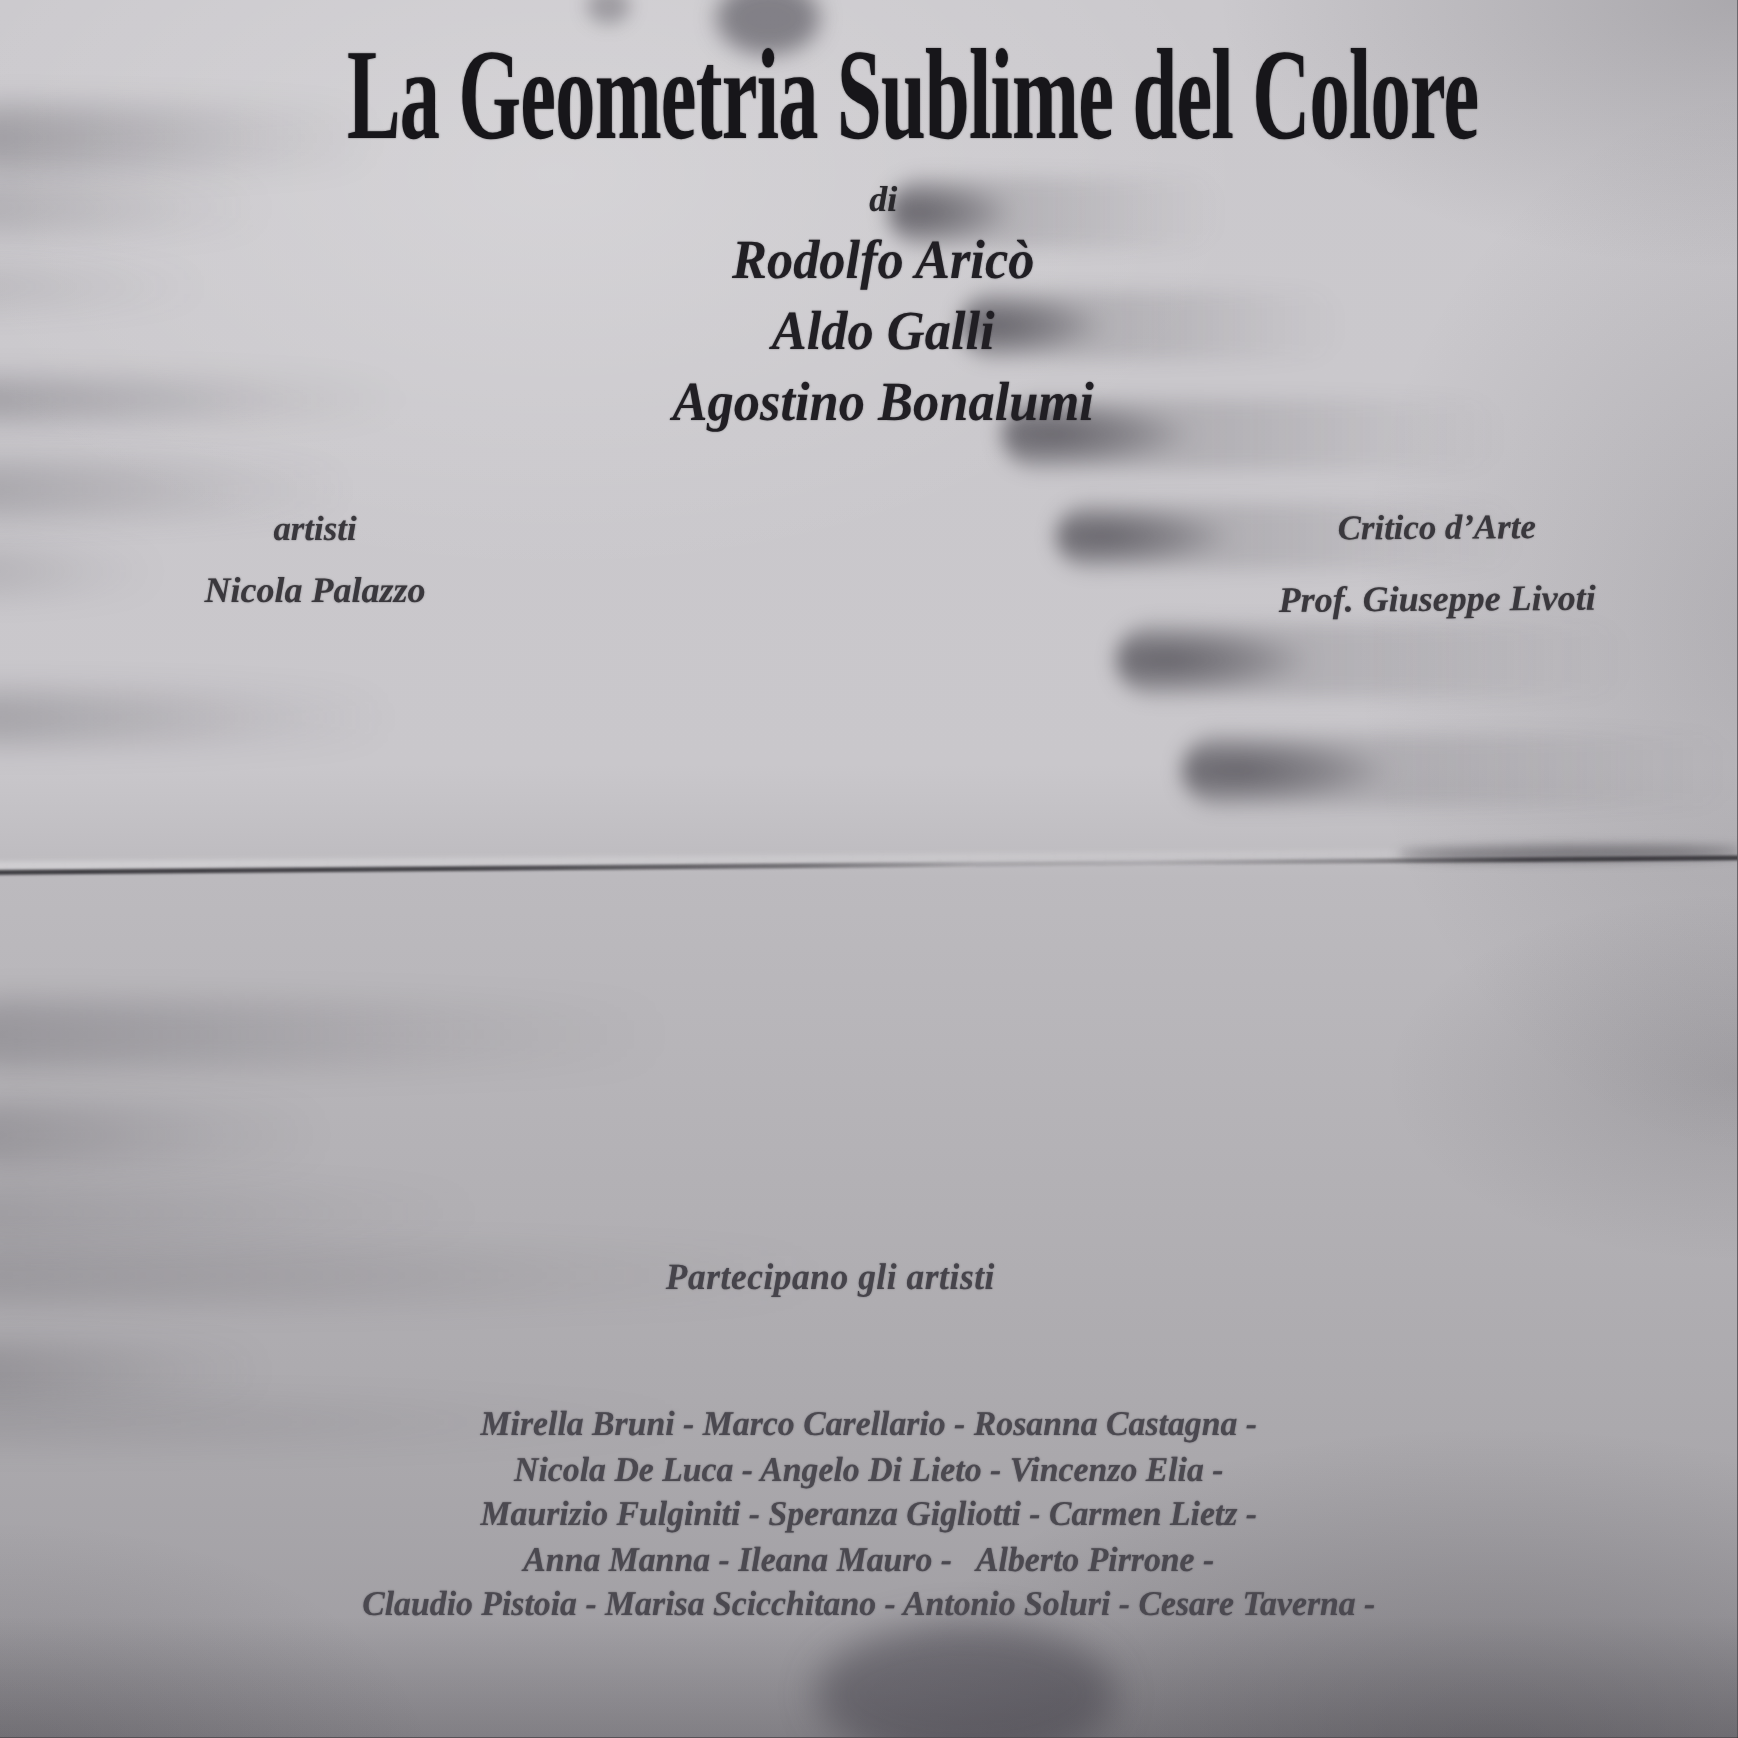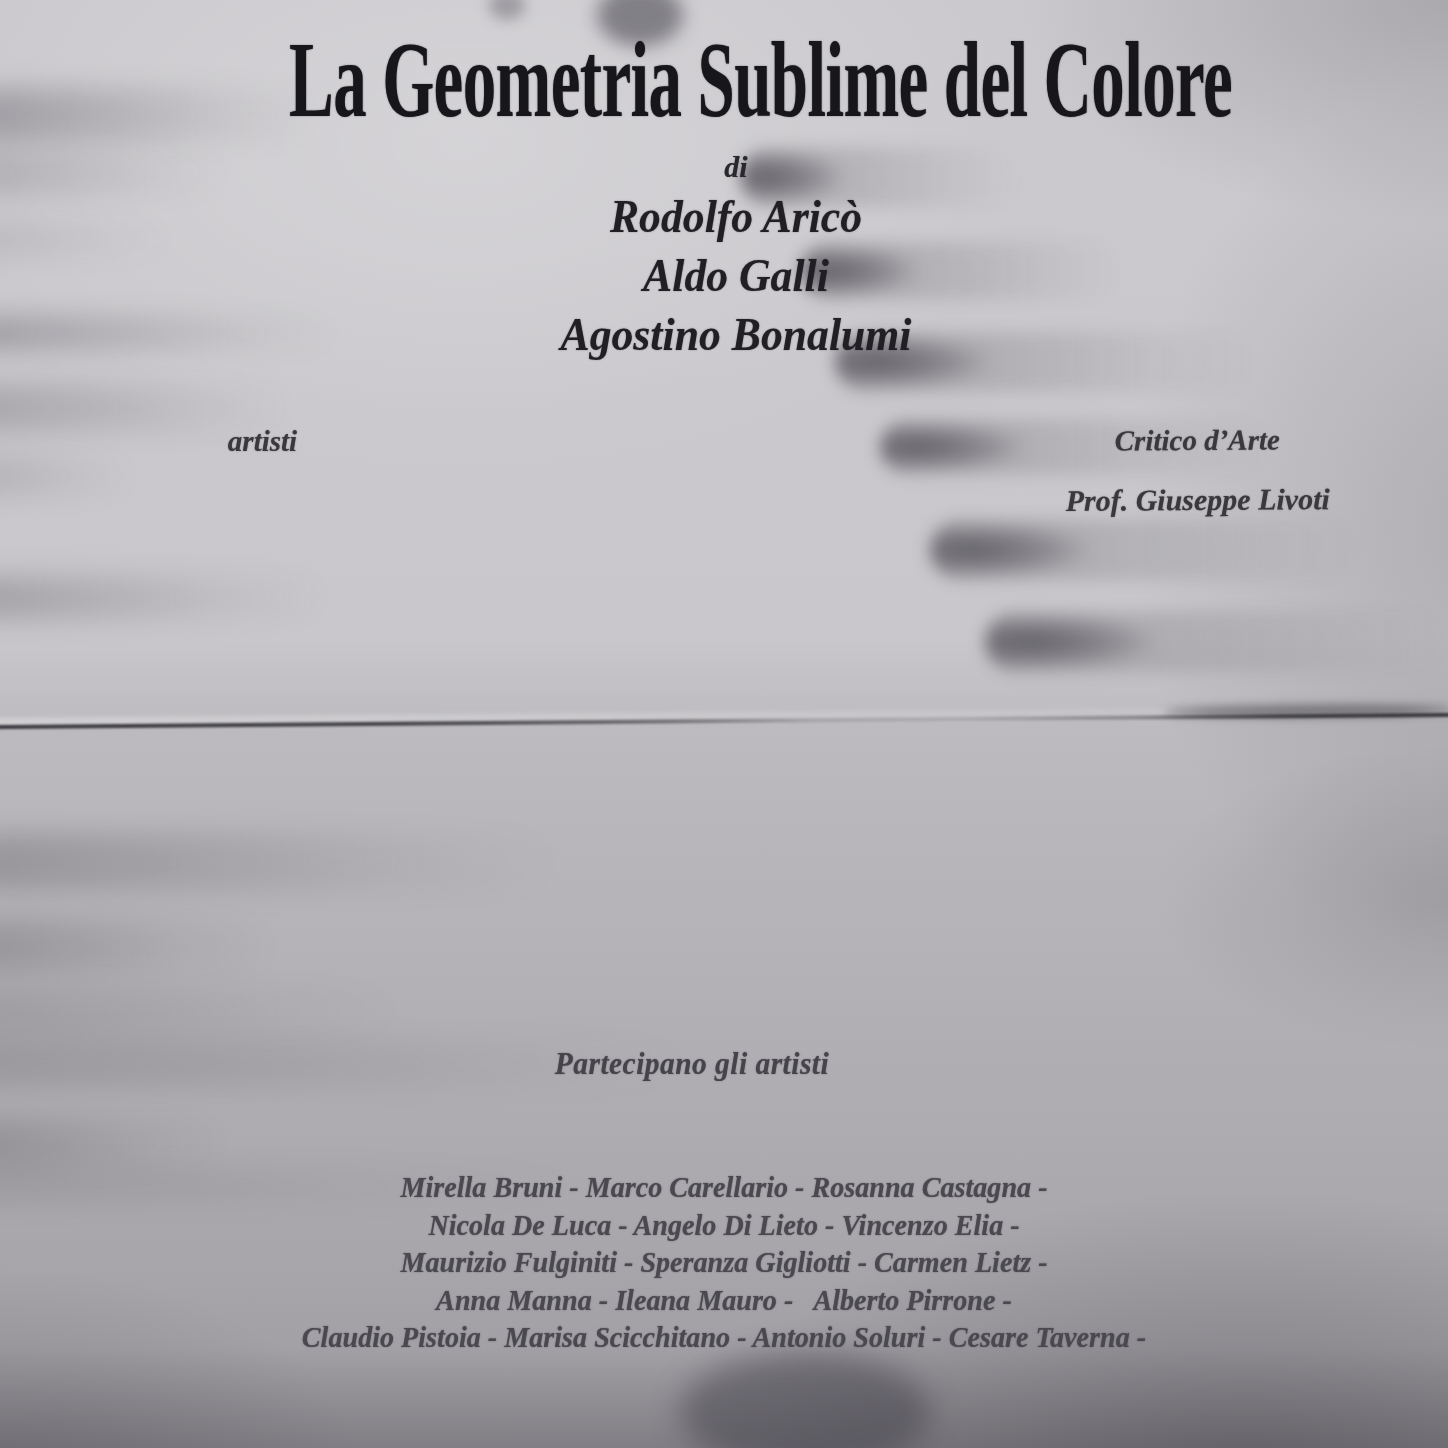--- a/index.html
+++ b/index.html
@@ -125,20 +125,21 @@
 
   <div class="txt byblock">
     <div class="di">di</div>
     <div class="featured">Rodolfo Aricò</div>
     <div class="featured">Aldo Galli</div>
     <div class="featured">Agostino Bonalumi</div>
   </div>
 
   <div class="txt curators">
     <div class="small-h">artisti</div>
+    <div class="small-n n2">Nicola Palazzo</div>
   </div>
 
   <div class="txt critic">
     <div class="small-h">Critico d’Arte</div>
     <div class="small-n">Prof. Giuseppe Livoti</div>
   </div>
 
   <div class="txt part-head">Partecipano gli artisti</div>
 
   <div class="txt part-list">

